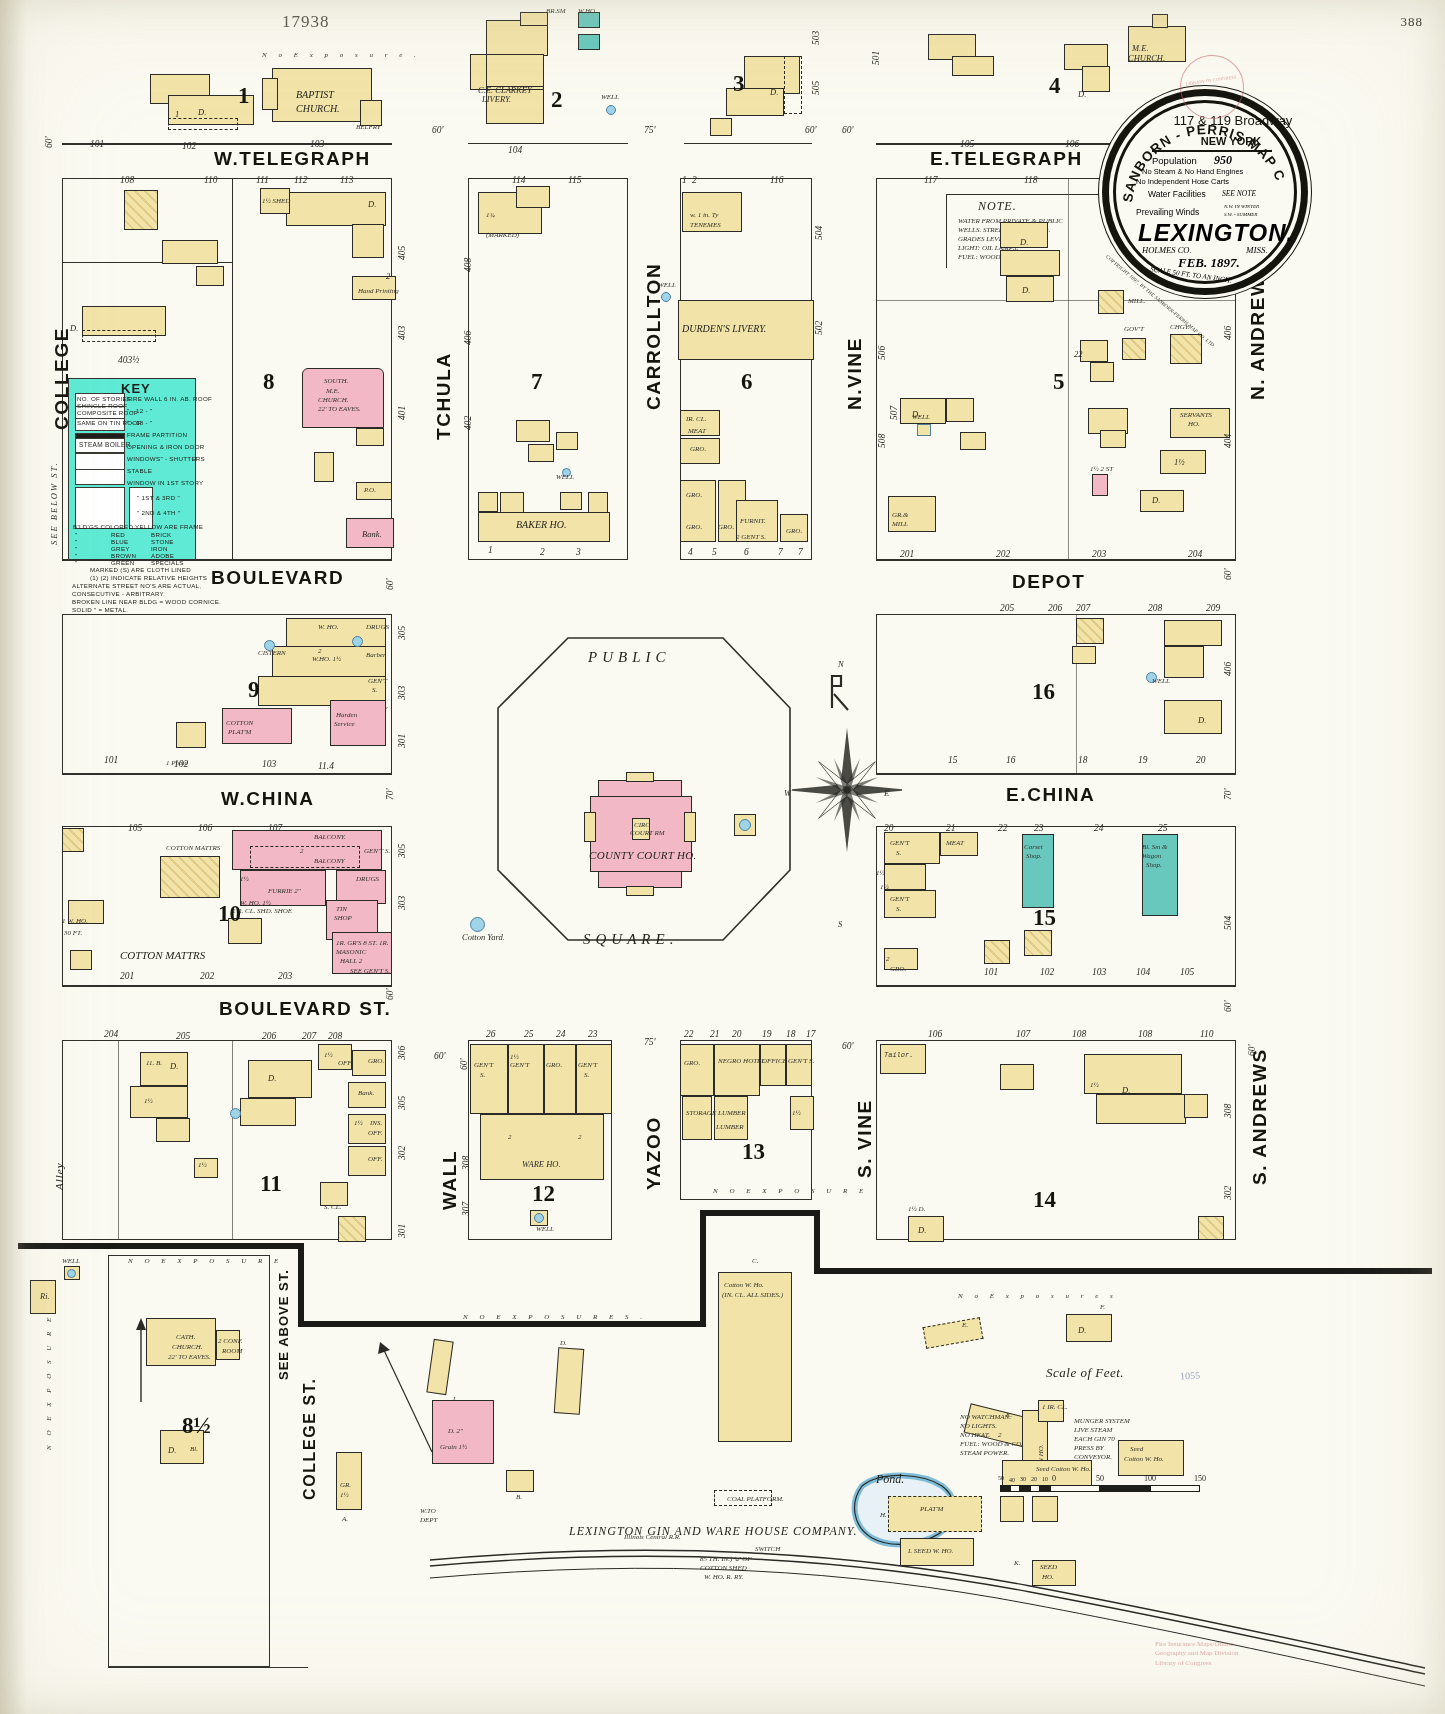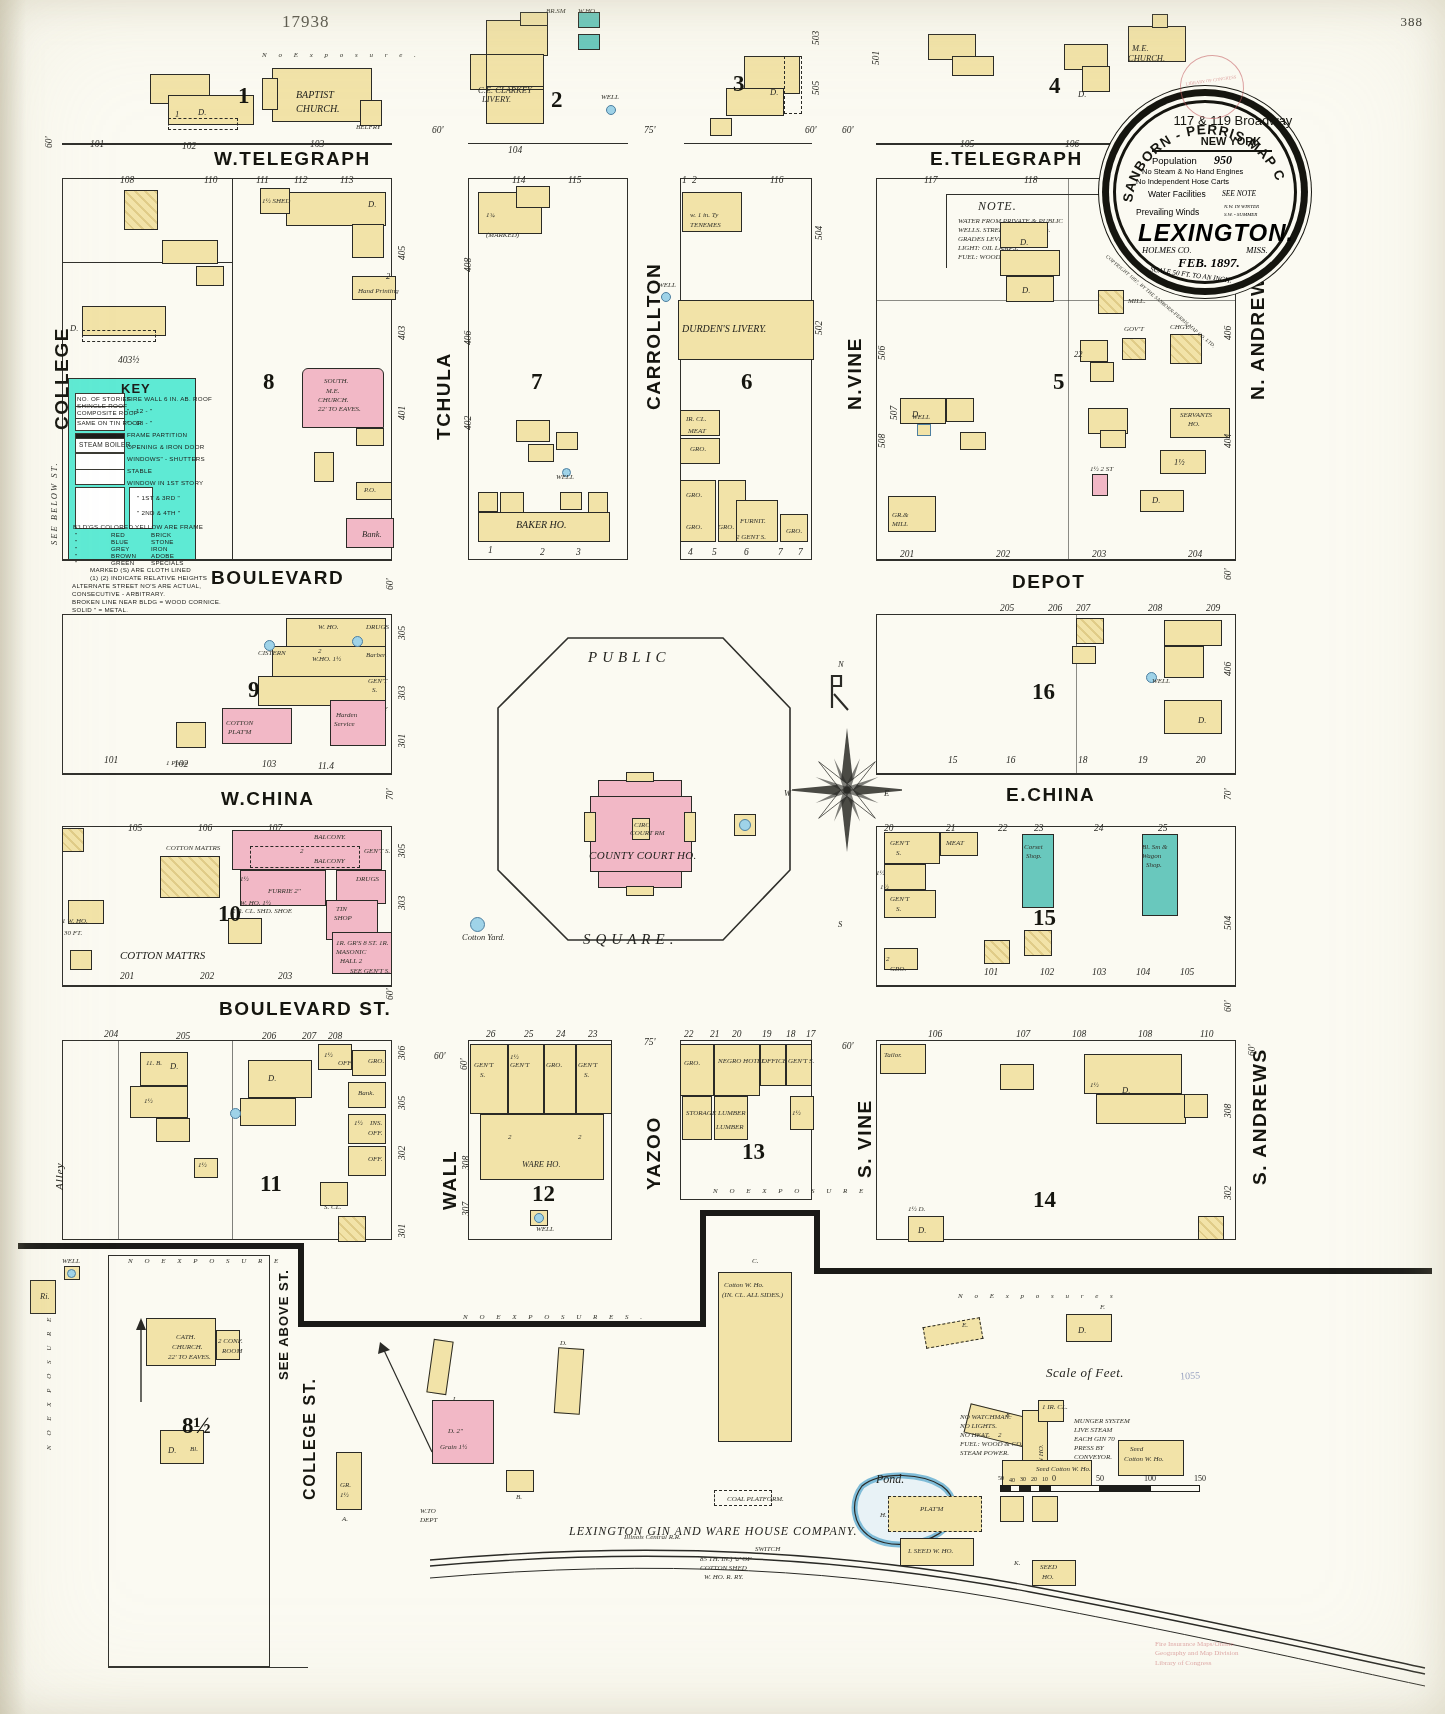--- a/index.html
+++ b/index.html
@@ -711,21 +711,21 @@
   <div class="t num" style="left:762px;top:1030px;">19</div>
   <div class="t num" style="left:786px;top:1030px;">18</div>
   <div class="t num" style="left:806px;top:1030px;">17</div>
   <div class="t num" style="left:644px;top:1038px;">75'</div>
   <div class="t num" style="left:842px;top:1042px;">60'</div>
   <div class="t lbl-xs spaced" style="left:713px;top:1188px;">N O   E X P O S U R E</div>
   <div class="t street street-v" style="left:855px;top:1178px;transform:rotate(-90deg);">S. VINE</div>
 
   <div class="lot" style="left:876px;top:1040px;width:360px;height:200px;"></div>
   <div class="bldg frame" style="left:880px;top:1044px;width:46px;height:30px;"></div>
-  <div class="t lbl-xs" style="left:884px;top:1052px;">Tailor.</div>
+  <div class="t lbl-xs" style="left:884px;top:1052px;font-family:Liberation Mono, monospace;">Tailor.</div>
   <div class="bldg frame" style="left:1000px;top:1064px;width:34px;height:26px;"></div>
   <div class="bldg frame" style="left:1084px;top:1054px;width:98px;height:40px;"></div>
   <div class="bldg frame" style="left:1096px;top:1094px;width:90px;height:30px;"></div>
   <div class="t lbl-xs" style="left:1090px;top:1082px;">1½</div>
   <div class="t lbl-sm" style="left:1122px;top:1086px;">D.</div>
   <div class="bldg frame" style="left:1184px;top:1094px;width:24px;height:24px;"></div>
   <div class="t blocknum" style="left:1033px;top:1188px;">14</div>
   <div class="bldg frame" style="left:908px;top:1216px;width:36px;height:26px;"></div>
   <div class="t lbl-xs" style="left:908px;top:1206px;">1½ D.</div>
   <div class="t lbl-sm" style="left:918px;top:1226px;">D.</div>

